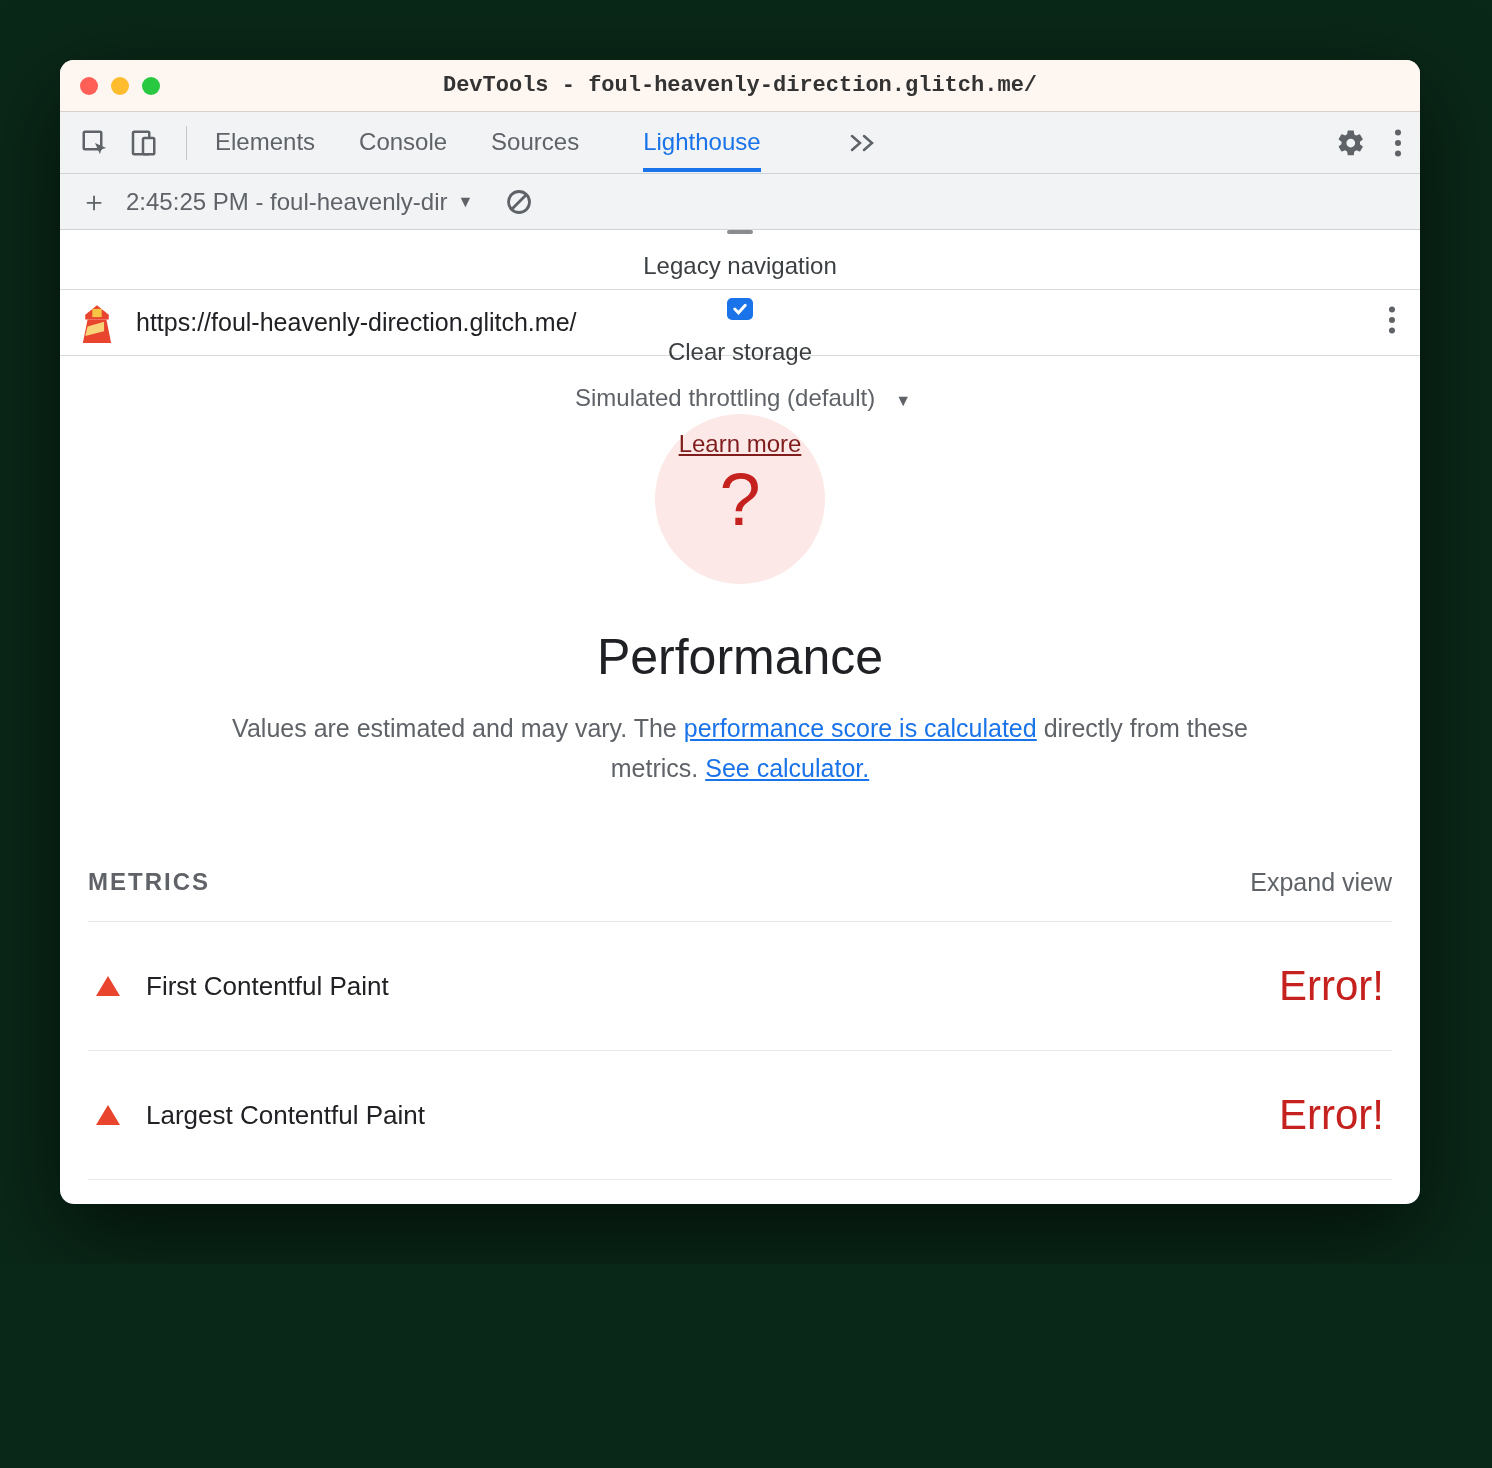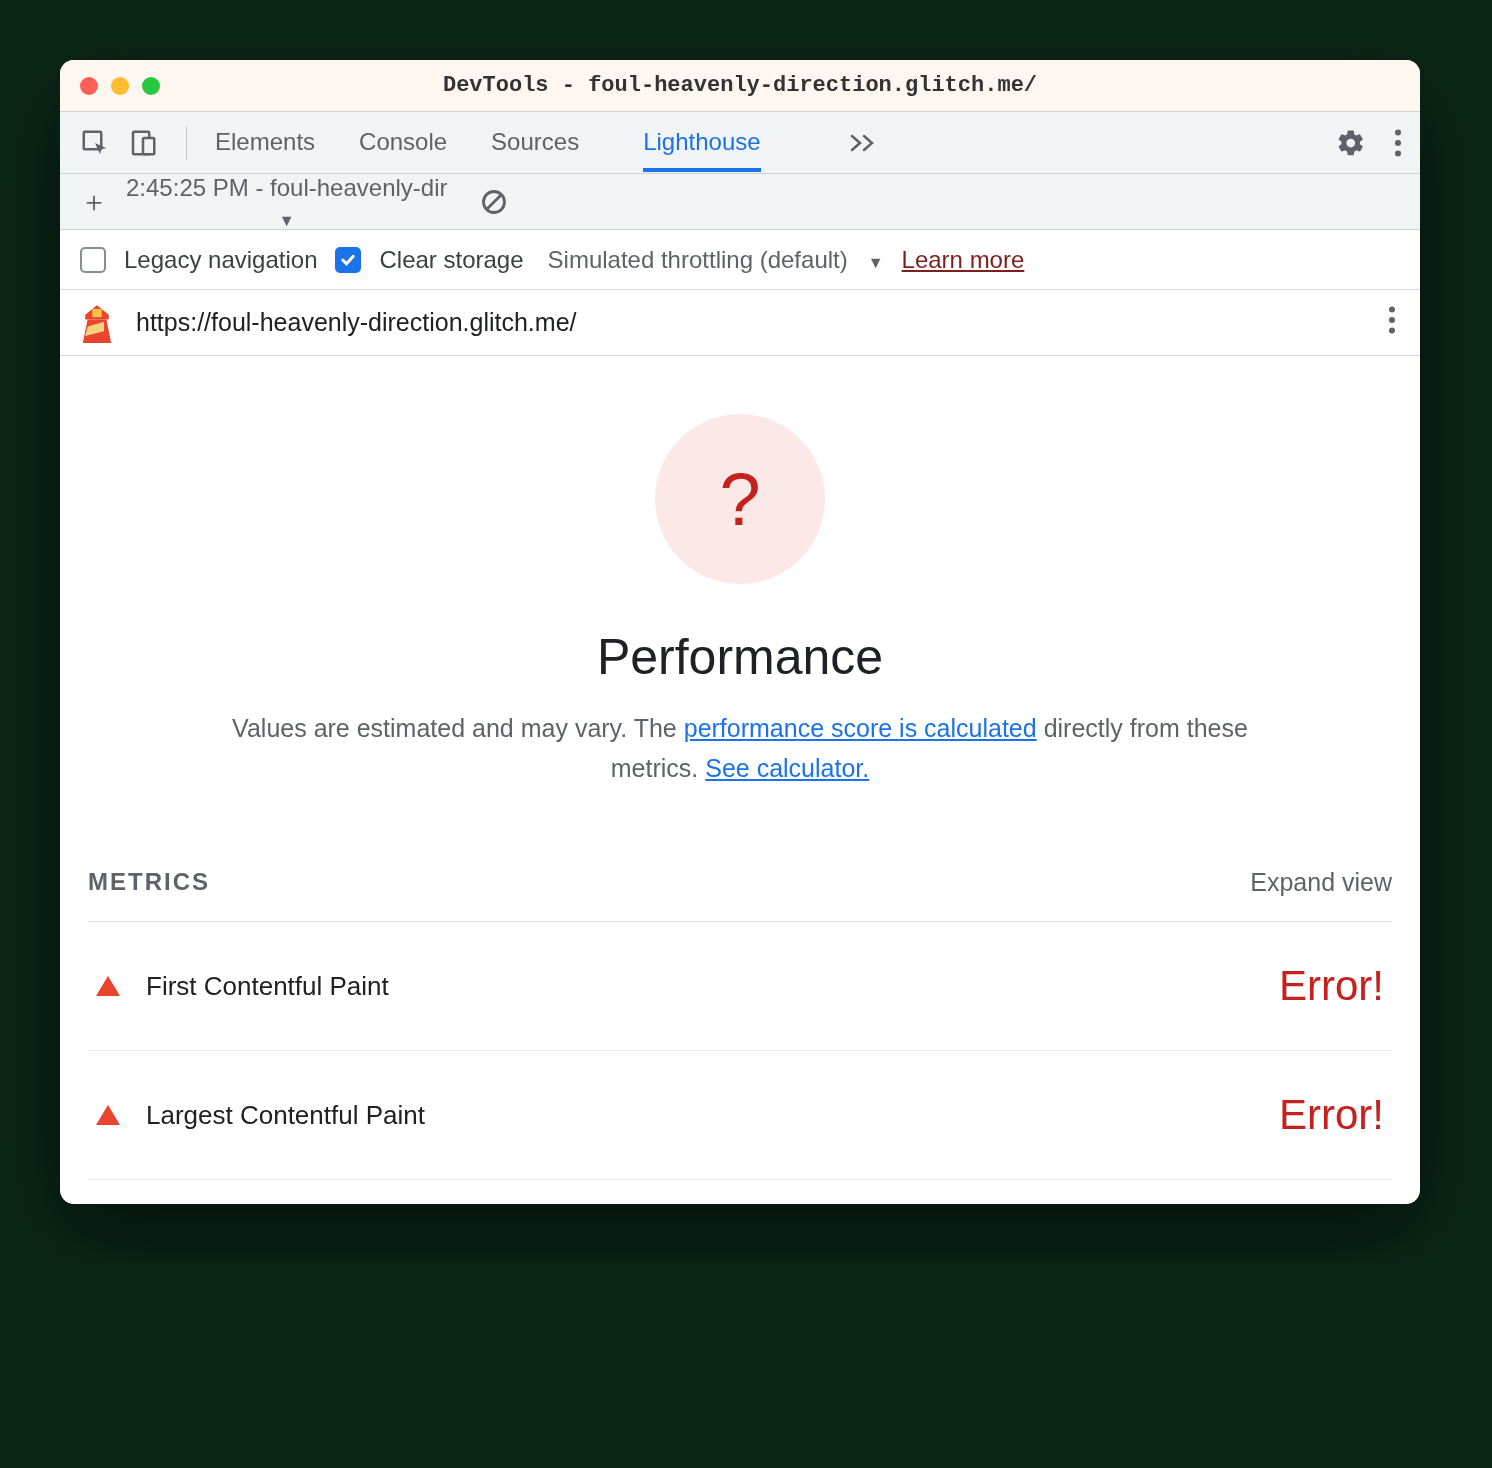--- a/index.html
+++ b/index.html
@@ -79,36 +79,37 @@
     align-items:center;
     padding: 0 20px;
     gap: 18px;
     font-size: 24px;
     color:#5f6368;
   }
   .plus-btn { font-size: 28px; font-weight:300; color:#5f6368; }
   .report-select {
     display:flex; align-items:center; gap:10px;
     max-width: 440px;
-    white-space: nowrap; overflow:hidden;flex-direction:column;
+    white-space: nowrap; overflow:hidden;
   }
   .report-select .txt { overflow:hidden; text-overflow: clip; }
   .caret-down { font-size:16px; color:#5f6368; }
   .block-icon svg { display:block; }
 
   .optionsbar {
     height: 60px;
     background:#fff;
     border-bottom:1px solid #d7d9db;
     display:flex;
     align-items:center;
     gap: 18px;
     padding: 0 20px;
     font-size: 24px;
     color:#3c4043;
+    flex-direction:column;
   }
   .chk {
     width:26px; height:26px; border:2px solid #8a8d90; border-radius:5px;
     display:inline-flex; align-items:center; justify-content:center;
     background:#fff;
   }
   .chk.checked { background:#1a73e8; border-color:#1a73e8; color:#fff; }
   .opt-label { color:#3c4043; }
   .learn-more { text-decoration: underline; color:#7f1d1d; }
 

